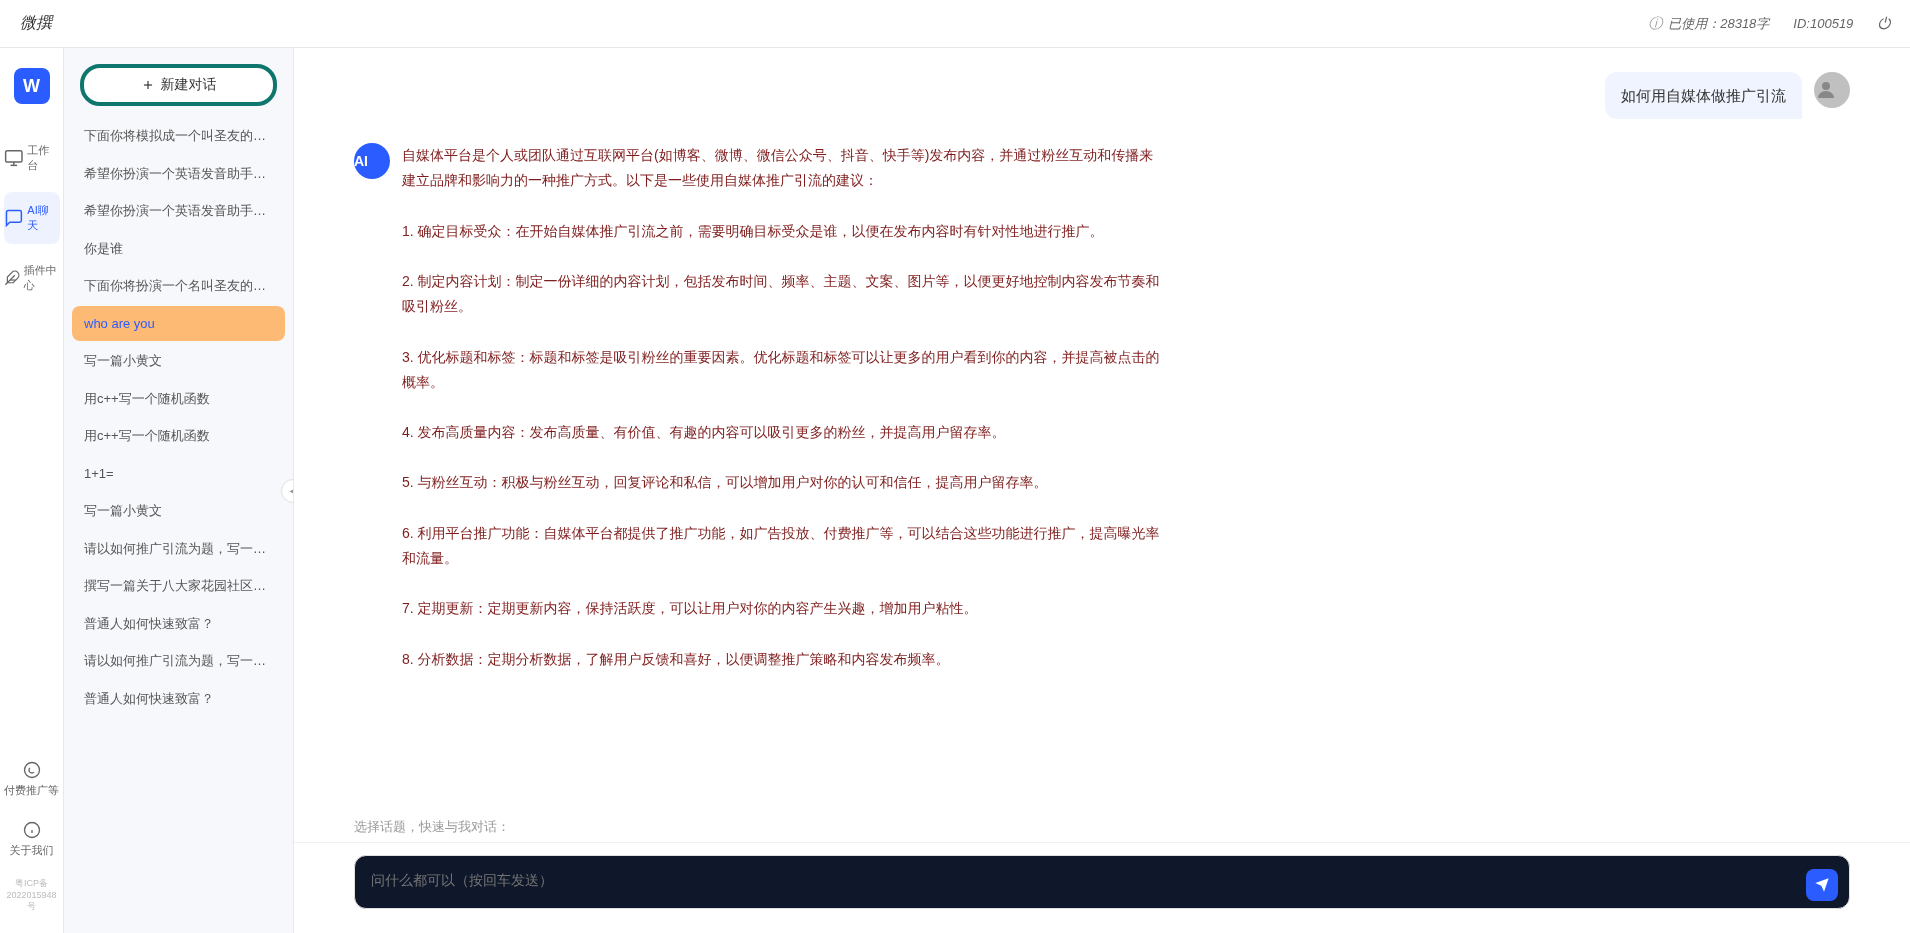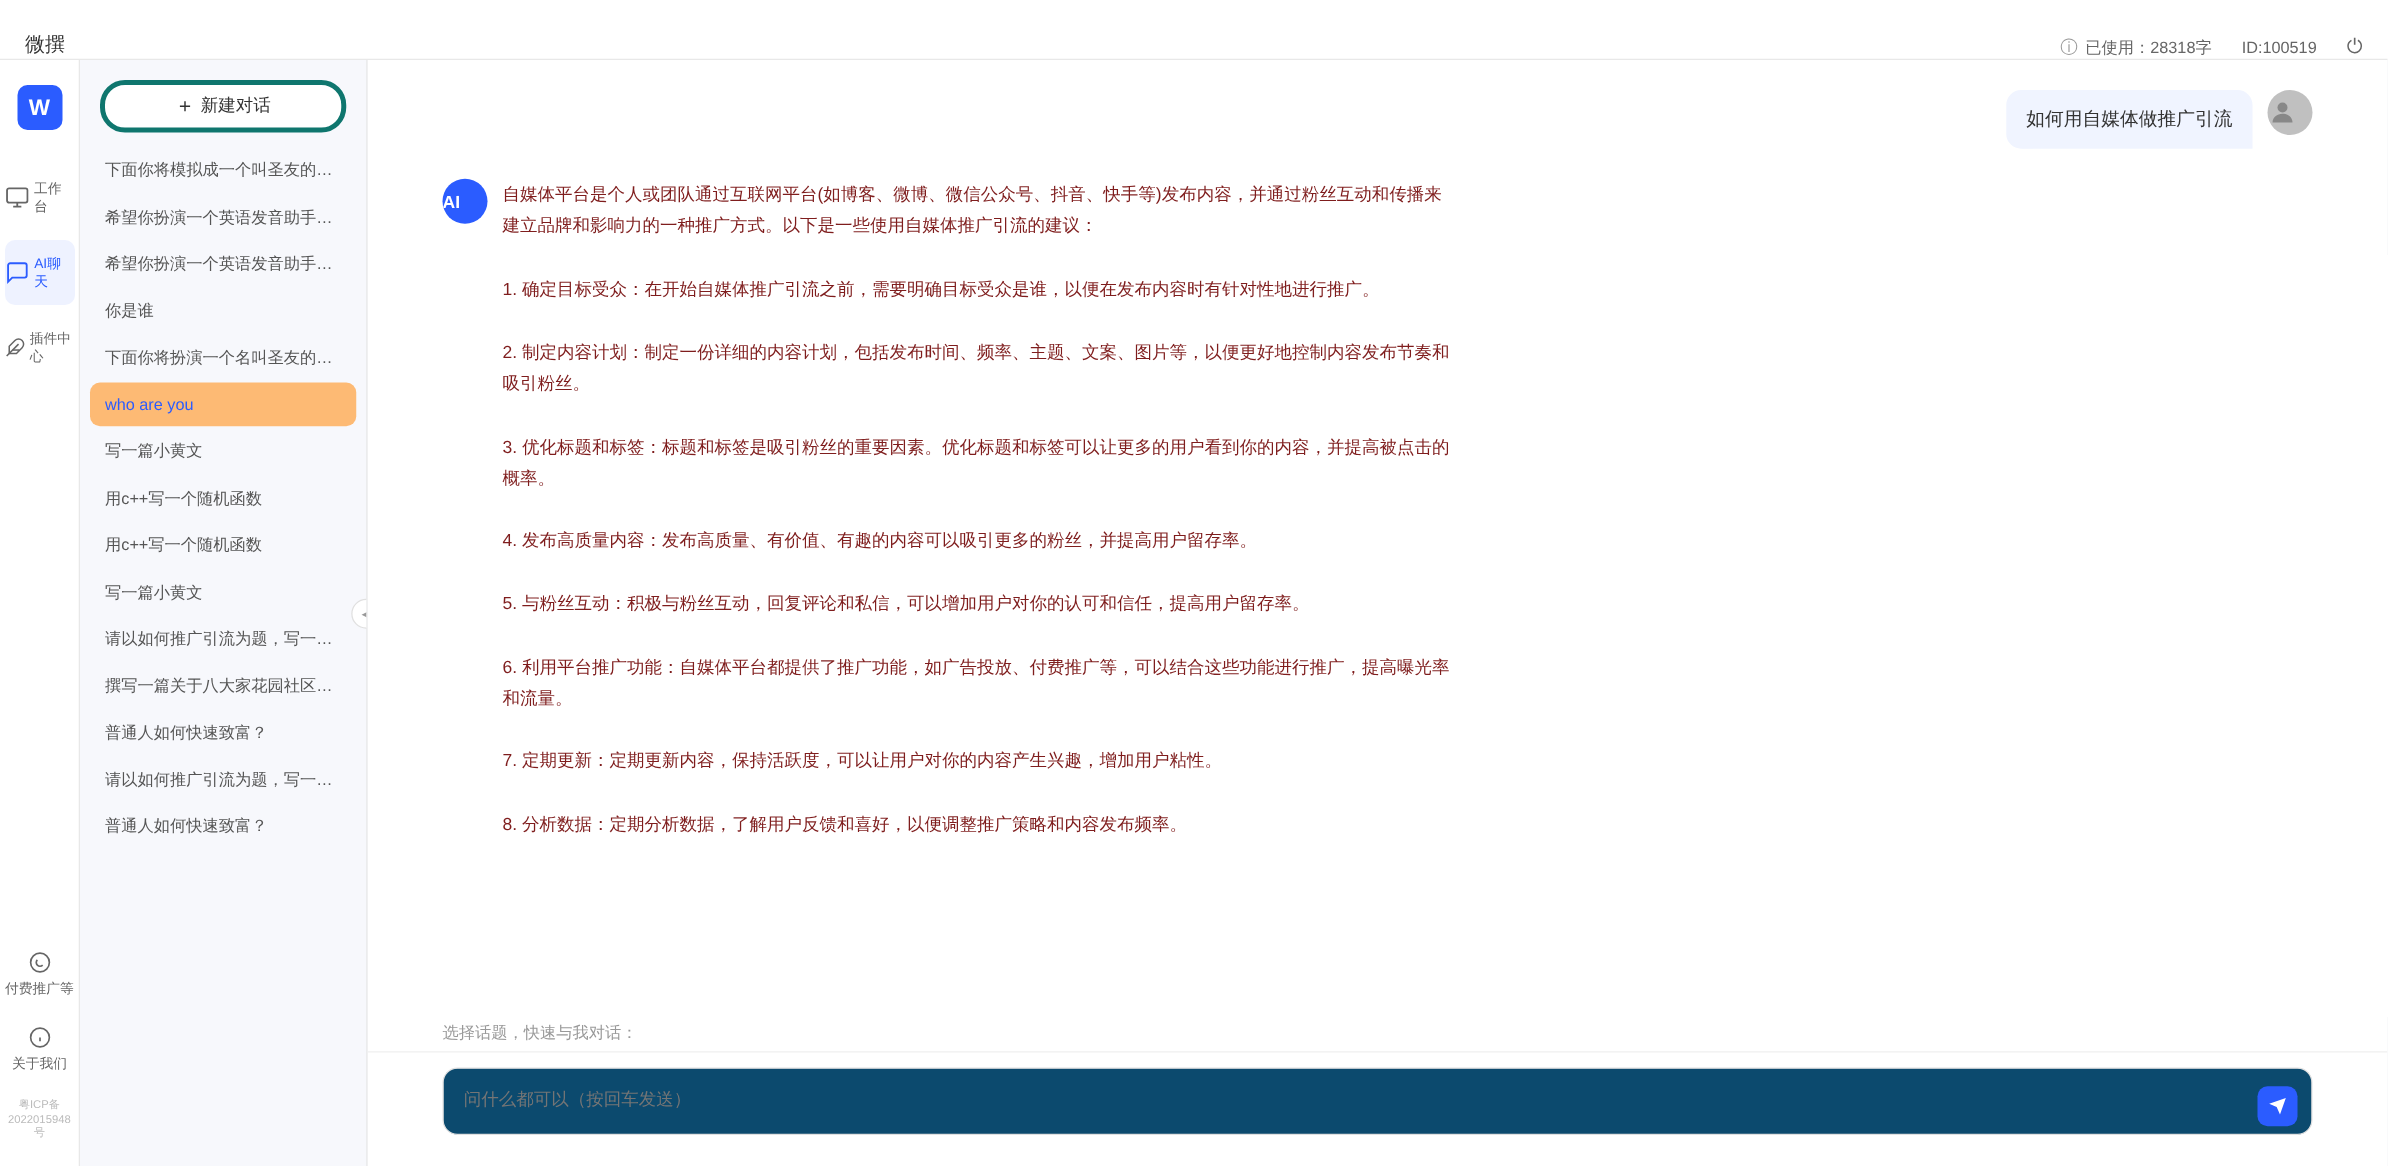--- a/index.html
+++ b/index.html
@@ -4,25 +4,26 @@
   <style>
     * { box-sizing: border-box; margin: 0; padding: 0; }
     body { font-family: -apple-system, BlinkMacSystemFont, "Segoe UI", "PingFang SC", "Microsoft YaHei", sans-serif; background: #f0f2f5; display: flex; flex-direction: column; height: 100vh; overflow: hidden; }
 
     
     .topbar {
       height: 48px;
       background: #fff;
       border-bottom: 1px solid #e8e8e8;
       display: flex;
-      align-items: flex-end;
+      align-items: center;
       padding: 0 20px;
       position: fixed;
       top: 0; left: 0; right: 0;
       z-index: 100;
+      font-style: italic;
     }
     .topbar-title {
       font-size: 16px;
       color: #333;
       font-weight: 500;
       flex: 1;
     }
     .topbar-right {
       display: flex;
       align-items: center;
@@ -260,21 +261,21 @@
     .input-box {
       width: 100%;
       border: 1px solid #e0e0e0;
       border-radius: 12px;
       padding: 14px 52px 14px 16px;
       font-size: 14px;
       color: #999;
       resize: none;
       outline: none;
       font-family: inherit;
-      background: #0c4a6e;
+      background: #0f172a;
       height: 54px;
       line-height: 1.5;
     }
     .input-wrapper {
       position: relative;
     }
     .send-btn {
       position: absolute;
       right: 12px;
       bottom: 12px;
@@ -374,20 +375,21 @@
     <div class="history-list">
       <div class="history-item">下面你将模拟成一个叫圣友的程序员，我说...</div>
       <div class="history-item">希望你扮演一个英语发音助手，我提供给你...</div>
       <div class="history-item">希望你扮演一个英语发音助手，我提供给你...</div>
       <div class="history-item">你是谁</div>
       <div class="history-item">下面你将扮演一个名叫圣友的医生</div>
       <div class="history-item active">who are you</div>
       <div class="history-item">写一篇小黄文</div>
       <div class="history-item">用c++写一个随机函数</div>
       <div class="history-item">用c++写一个随机函数</div>
+      <div class="history-item">1+1=</div>
       <div class="history-item">写一篇小黄文</div>
       <div class="history-item">请以如何推广引流为题，写一篇大纲</div>
       <div class="history-item">撰写一篇关于八大家花园社区一刻钟便民生...</div>
       <div class="history-item">普通人如何快速致富？</div>
       <div class="history-item">请以如何推广引流为题，写一篇大纲</div>
       <div class="history-item">普通人如何快速致富？</div>
     </div>
 
     <div class="collapse-btn">◀</div>
   </div>

